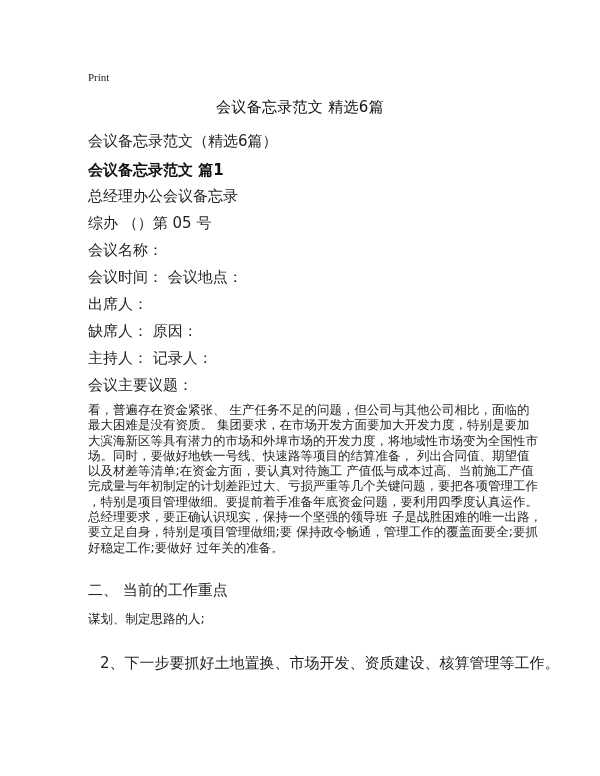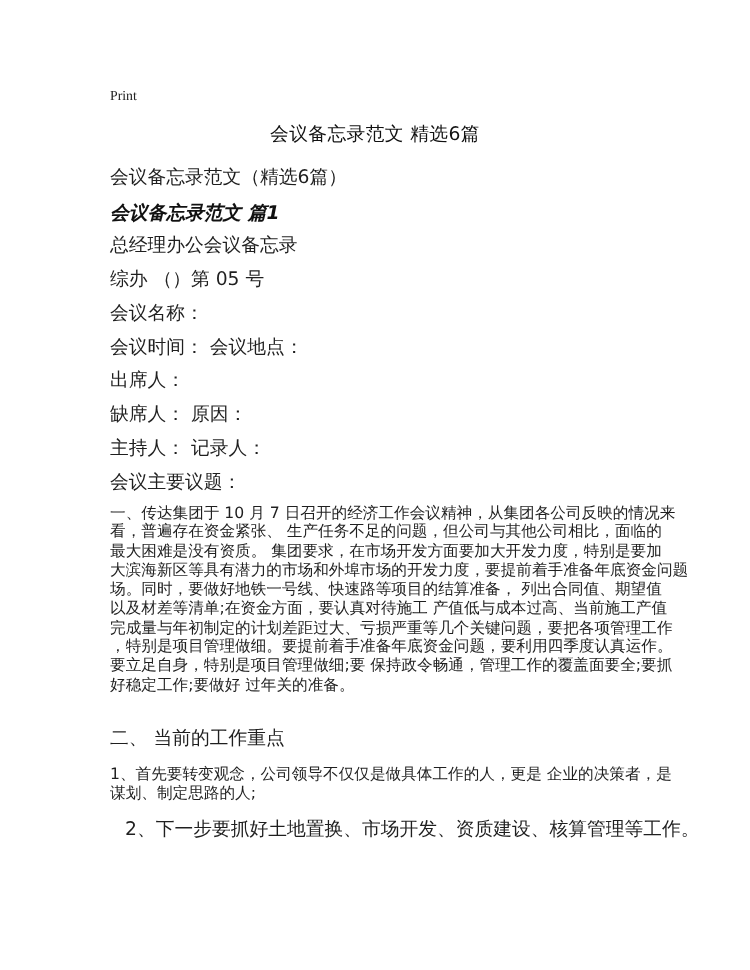--- a/index.html
+++ b/index.html
@@ -59,51 +59,50 @@
   </style>
 </head>
 <body>
 
 <div class="print-label">Print</div>
 
 <div class="doc-title">会议备忘录范文 精选6篇</div>
 
 <div class="line" style="top:132px;">会议备忘录范文（精选6篇）</div>
 
-<div class="line bold" style="top:161px;font-style:italic;">会议备忘录范文 篇1</div>
+<div class="line bold" style="top:161px;">会议备忘录范文 篇1</div>
 
 <div class="line" style="top:187px;">总经理办公会议备忘录</div>
 
 <div class="line" style="top:214px;">综办 （）第 05 号</div>
 
 <div class="line" style="top:241px;text-align:right;">会议名称：</div>
 
 <div class="line" style="top:268px;">会议时间： 会议地点：</div>
 
 <div class="line" style="top:295px;">出席人：</div>
 
 <div class="line" style="top:322px;">缺席人： 原因：</div>
 
 <div class="line" style="top:349px;">主持人： 记录人：</div>
 
 <div class="line" style="top:376px;">会议主要议题：</div>
 
 <div class="para" style="top:402px;">
-  <span>一、传达集团于 10 月 7 日召开的经济工作会议精神，从集团各公司反映的情况来</span>
   <span>看，普遍存在资金紧张、 生产任务不足的问题，但公司与其他公司相比，面临的</span>
   <span>最大困难是没有资质。 集团要求，在市场开发方面要加大开发力度，特别是要加</span>
-  <span>大滨海新区等具有潜力的市场和外埠市场的开发力度，要提前着手准备年底资金问题</span>
+  <span>大滨海新区等具有潜力的市场和外埠市场的开发力度，将地域性市场变为全国性市</span>
   <span>场。同时，要做好地铁一号线、快速路等项目的结算准备， 列出合同值、期望值</span>
   <span>以及材差等清单;在资金方面，要认真对待施工 产值低与成本过高、当前施工产值</span>
   <span>完成量与年初制定的计划差距过大、亏损严重等几个关键问题，要把各项管理工作</span>
   <span>，特别是项目管理做细。要提前着手准备年底资金问题，要利用四季度认真运作。</span>
+  <span>总经理要求，要正确认识现实，保持一个坚强的领导班 子是战胜困难的唯一出路，</span>
   <span>要立足自身，特别是项目管理做细;要 保持政令畅通，管理工作的覆盖面要全;要抓</span>
   <span>好稳定工作;要做好 过年关的准备。</span>
 </div>
 
 <div class="line" style="top:581px;">二、 当前的工作重点</div>
 
 <div class="para" style="top:611px;">
-  <span>1、首先要转变观念，公司领导不仅仅是做具体工作的人，更是 企业的决策者，是</span>
   <span>谋划、制定思路的人;</span>
 </div>
 
 <div class="line" style="top:654px;margin-left:12px;">2、下一步要抓好土地置换、市场开发、资质建设、核算管理等工作。</div>
 
 </body></html>

